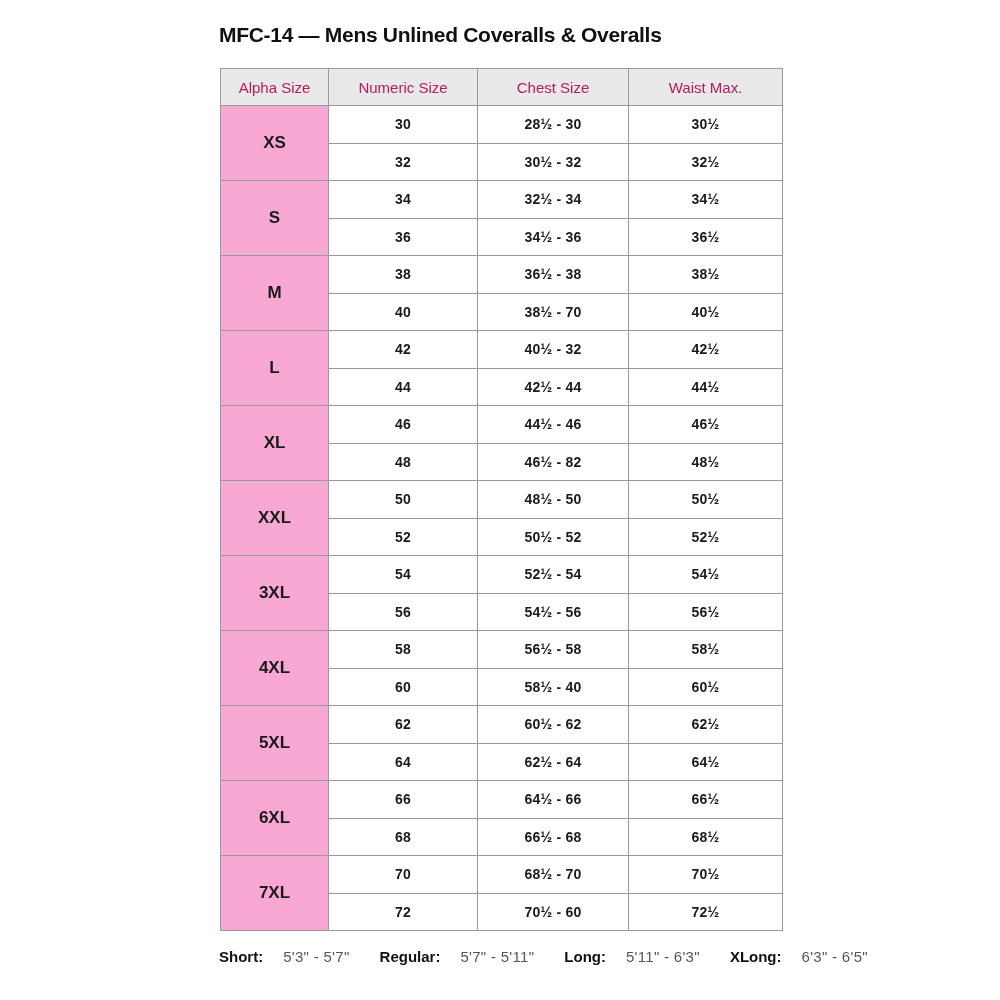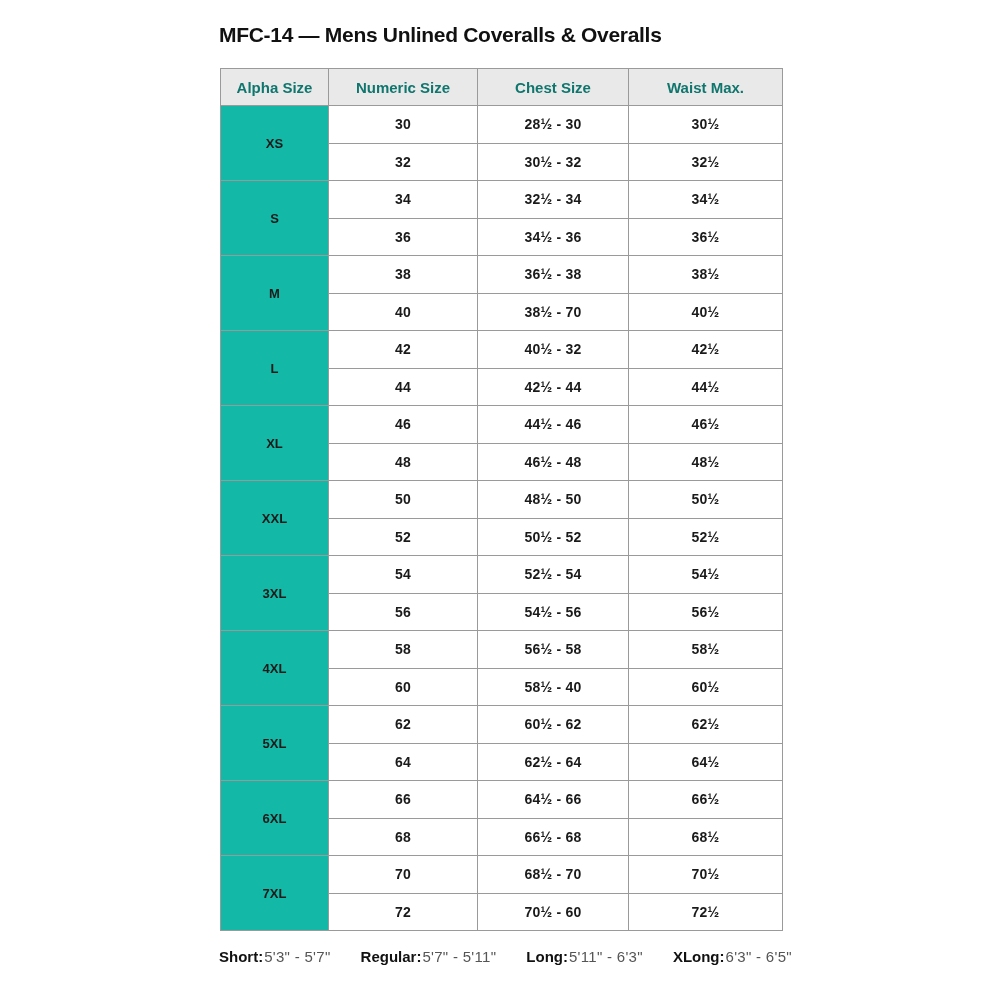--- a/index.html
+++ b/index.html
@@ -34,47 +34,47 @@
   table.size-chart td {
     border: 1px solid #9a9a9a;
     text-align: center;
     vertical-align: middle;
     padding: 0;
   }
   th.hdr {
     background: #e9e9e9;
     height: 36px;
     font-size: 15px;
-    font-weight: bold;
-    color: #0f766e;
+    font-weight: normal;
+    color: #be185d;
   }
   td.alpha-cell {
-    background: #14b8a6;
-    font-size: 13px;
+    background: #f9a8d4;
+    font-size: 17px;
     font-weight: bold;
     color: #1a1a1a;
   }
   td.data-cell {
     height: 36.5px;
     background: #ffffff;
     font-size: 14px;
     font-weight: 600;
     letter-spacing: 0.2px;
     color: #1a1a1a;
   }
   .footer {
     position: absolute;
     left: 219px;
     top: 948px;
     display: flex;
     gap: 30px;
     white-space: nowrap;
     font-size: 15px;
   }
-  .footer .f-item { display: flex; gap: 1px; align-items: baseline; }
+  .footer .f-item { display: flex; gap: 20px; align-items: baseline; }
   .footer .f-label { font-weight: bold; color: #111111; }
   .footer .f-value { font-weight: normal; color: #555555; letter-spacing: 0.3px; }
 </style>
 </head>
 <body>
 
 <div class="page">
 
   <div class="title">MFC-14 — Mens Unlined Coveralls &amp; Overalls</div>
 
@@ -143,21 +143,21 @@
       </tr>
 
       <tr>
         <td class="alpha-cell" rowspan="2">XL</td>
         <td class="data-cell">46</td>
         <td class="data-cell">44½ - 46</td>
         <td class="data-cell">46½</td>
       </tr>
       <tr>
         <td class="data-cell">48</td>
-        <td class="data-cell">46½ - 48</td>
+        <td class="data-cell">46½ - 82</td>
         <td class="data-cell">48½</td>
       </tr>
 
       <tr>
         <td class="alpha-cell" rowspan="2">XXL</td>
         <td class="data-cell">50</td>
         <td class="data-cell">48½ - 50</td>
         <td class="data-cell">50½</td>
       </tr>
       <tr>

